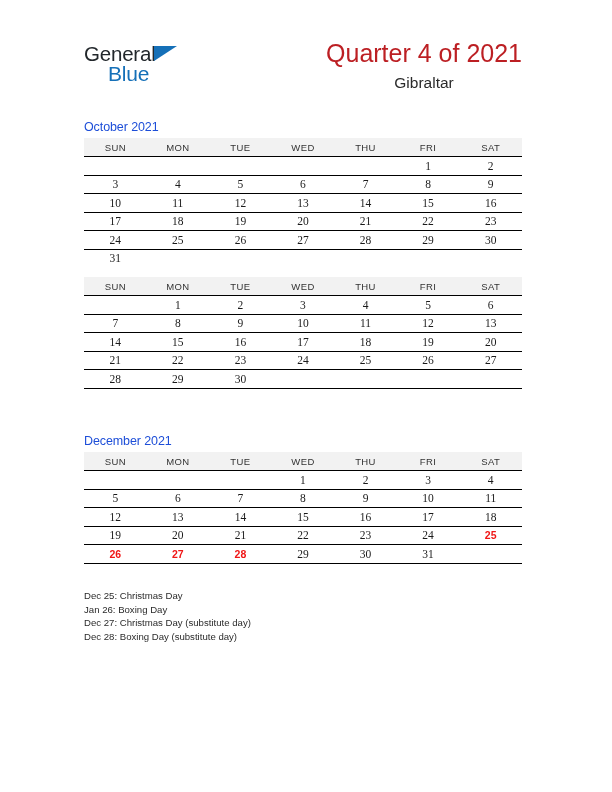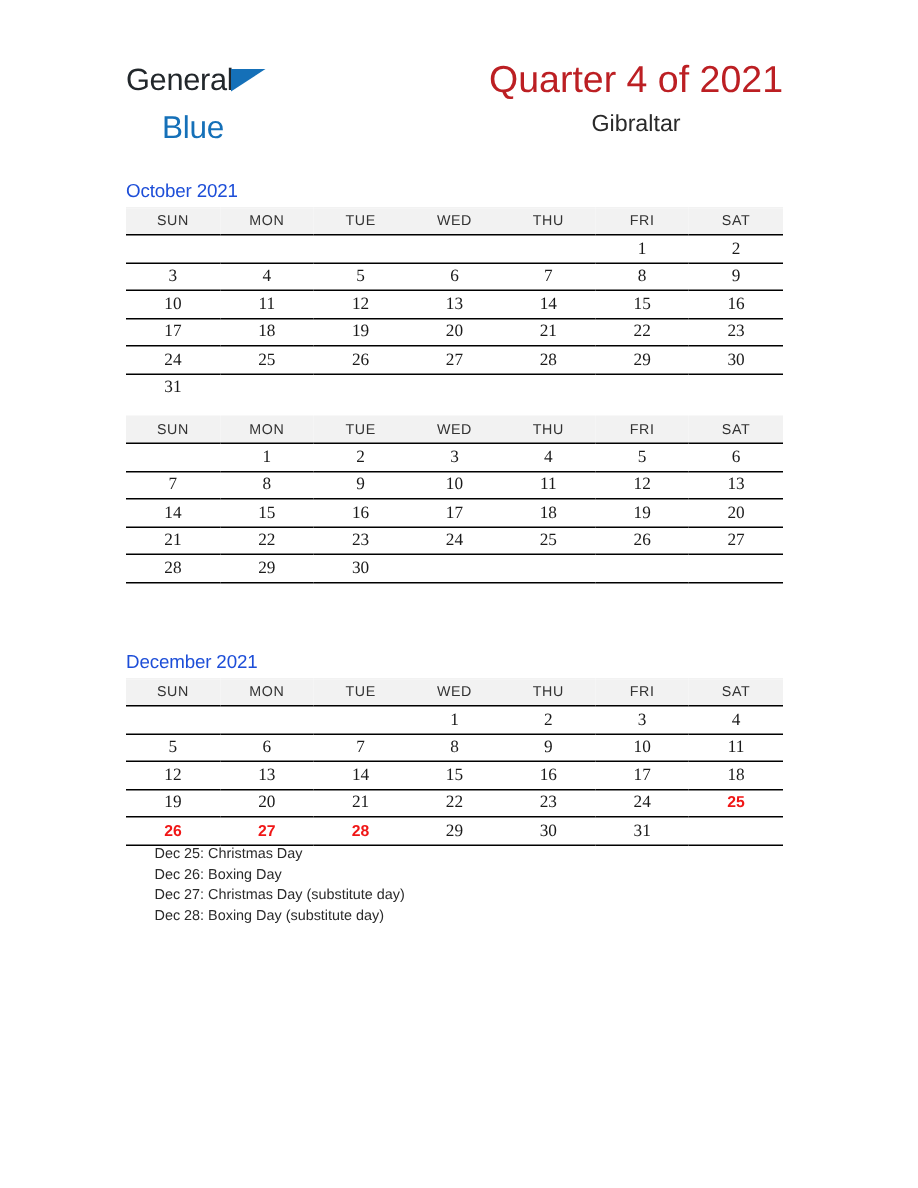--- a/index.html
+++ b/index.html
@@ -52,21 +52,21 @@
     left: 70px;
     top: 3.5px;
     width: 0;
     height: 0;
     border-left: 23px solid #1570b8;
     border-bottom: 15px solid transparent;
   }
   .logo-blue {
     position: absolute;
     left: 24px;
-    top: 32px;
+    top: 20px;
     font-family: "Liberation Sans", sans-serif;
     font-size: 21px;
     color: #1570b8;
     letter-spacing: -0.2px;
     white-space: nowrap;
   }
 
   .title-block {
     position: absolute;
     right: 0;
@@ -149,23 +149,22 @@
     font-size: 10.5px;
   }
   table.cal td.empty {
     color: transparent;
   }
 
   
   .holiday-list {
     position: absolute;
     left: 84px;
-    top: 563px;
+    top: 589px;
     width: 438px;
-    margin-left: 19px;
   }
   .holiday-item {
     font-family: "Liberation Sans", sans-serif;
     font-size: 9.6px;
     color: #2b2b2b;
     line-height: 13.5px;
     white-space: nowrap;
   }
 </style>
 </head>
@@ -380,18 +379,18 @@
             <td>30</td>
             <td>31</td>
             <td class="empty">&nbsp;</td>
           </tr>
         </tbody>
     </table>
   </div>
 
   <div class="holiday-list">
       <div class="holiday-item">Dec 25: Christmas Day</div>
-      <div class="holiday-item">Dec 26: Boxing Day</div>
+      <div class="holiday-item">Jan 26: Boxing Day</div>
       <div class="holiday-item">Dec 27: Christmas Day (substitute day)</div>
       <div class="holiday-item">Dec 28: Boxing Day (substitute day)</div>
     </div>
 
 </div>
 
 </body></html>

